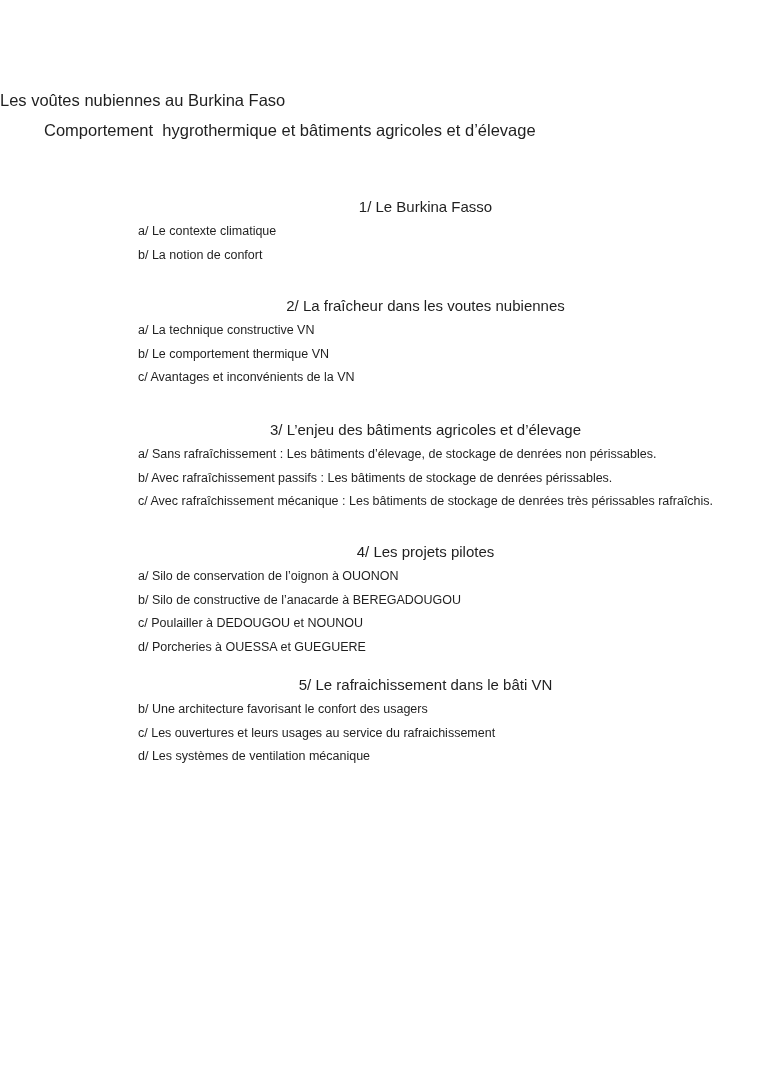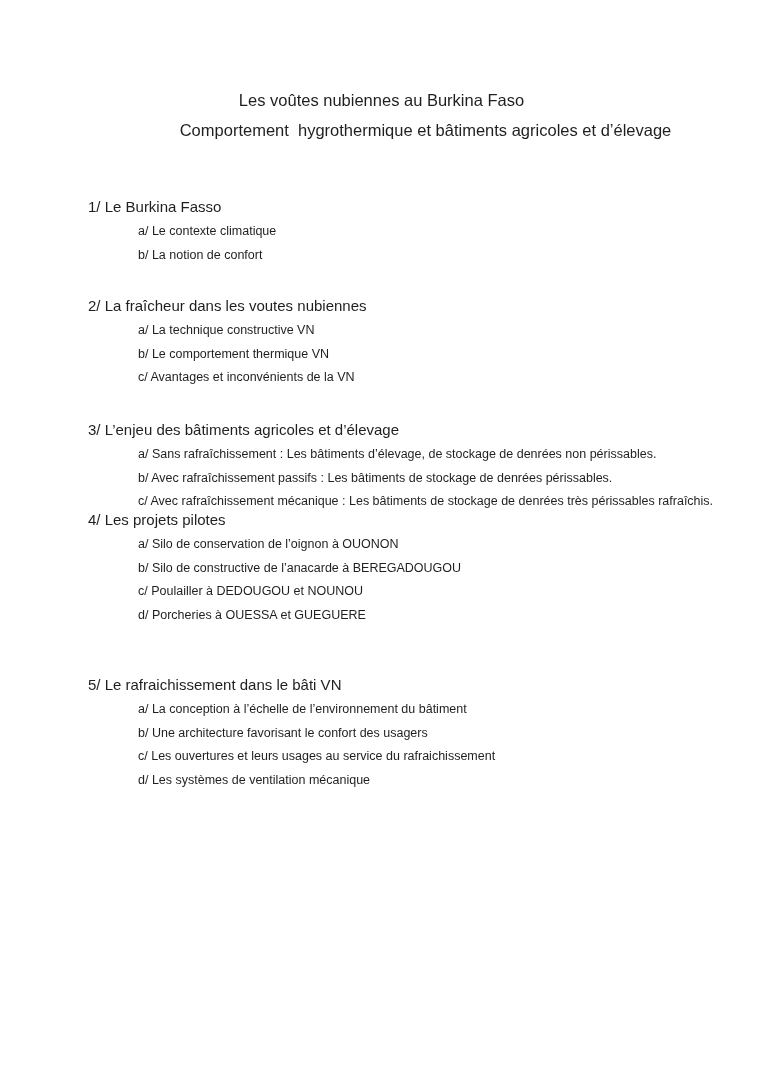--- a/index.html
+++ b/index.html
@@ -13,43 +13,44 @@
     height: 1080px;
     background: #ffffff;
     overflow: hidden;
     font-family: "Liberation Sans", sans-serif;
     color: #1f1f1f;
   }
   .title-line {
     position: absolute;
     left: 0;
     width: 100%;
-    text-align: center;
+    text-align: left;
     font-size: 16.5px;
     line-height: 22px;
     white-space: pre-wrap;
     margin: 0;
   }
   .title-line-1 { top: 89px; }
   .title-line-2 { top: 119px; margin-left: 44px; }
   .section {
     position: absolute;
     left: 88px;
     right: 0;
   }
   .section-1 { top: 197px; }
   .section-2 { top: 296px; }
   .section-3 { top: 420px; }
-  .section-4 { top: 510px; }
+  .section-4 { top: 542px; }
   .section-5 { top: 675px; }
   .section-heading {
     font-size: 15px;
     line-height: 20px;
     margin: 0 0 6px 0;
     white-space: nowrap;
+    text-align: center;
   }
   .toc-item {
     font-size: 12.5px;
     line-height: 17px;
     margin: 0 0 6.5px 0;
     padding-left: 50px;
     white-space: nowrap;
   }
   .toc-item:last-child { margin-bottom: 0; }
 </style>
@@ -85,19 +86,18 @@
   <div class="section section-4">
     <p class="section-heading">4/ Les projets pilotes</p>
     <p class="toc-item">a/ Silo de conservation de l’oignon à OUONON</p>
     <p class="toc-item">b/ Silo de constructive de l’anacarde à BEREGADOUGOU</p>
     <p class="toc-item">c/ Poulailler à DEDOUGOU et NOUNOU</p>
     <p class="toc-item">d/ Porcheries à OUESSA et GUEGUERE</p>
   </div>
 
   <div class="section section-5">
     <p class="section-heading">5/ Le rafraichissement dans le bâti VN</p>
-    <p class="toc-item">a/ La conception à l’échelle de l’environnement du bâtiment</p>
     <p class="toc-item">b/ Une architecture favorisant le confort des usagers</p>
     <p class="toc-item">c/ Les ouvertures et leurs usages au service du rafraichissement</p>
     <p class="toc-item">d/ Les systèmes de ventilation mécanique</p>
   </div>
 
 </div>
 
 </body></html>

